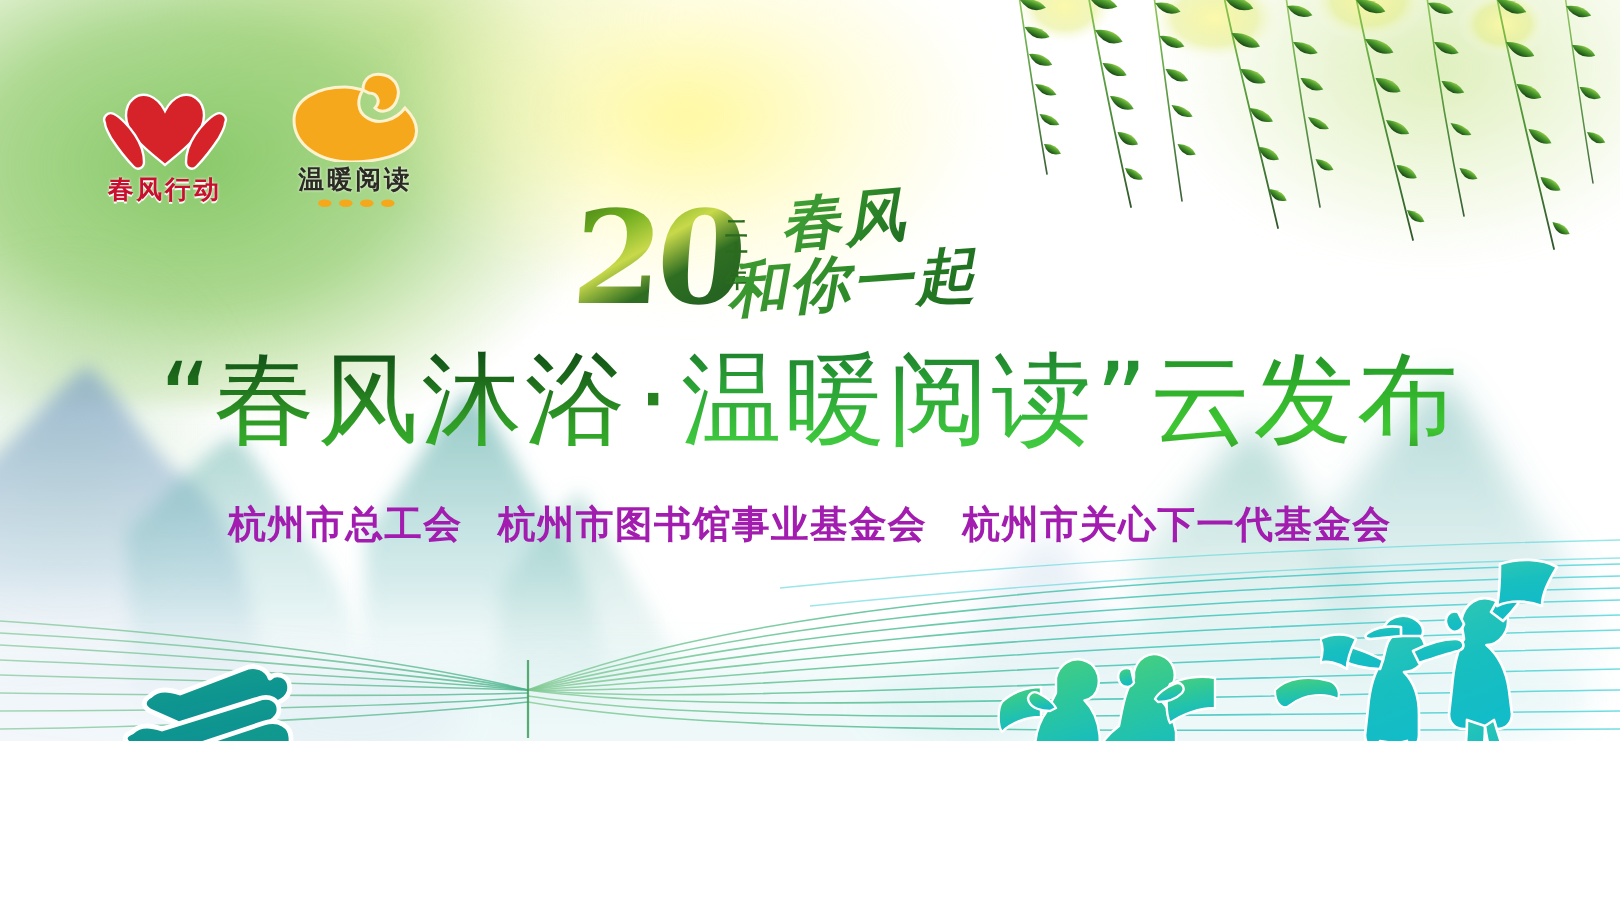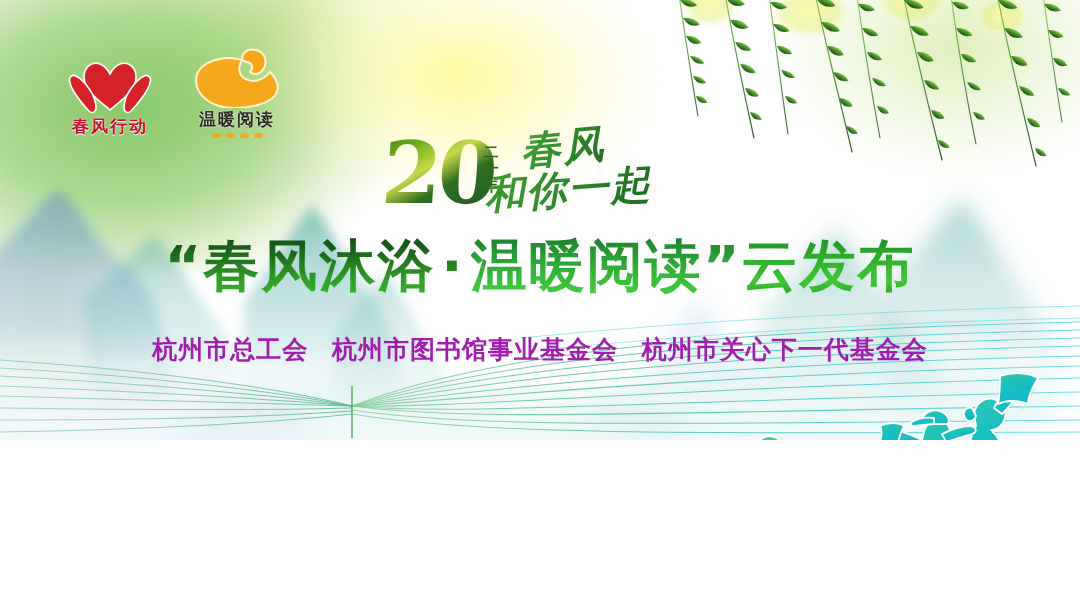--- a/index.html
+++ b/index.html
@@ -7,21 +7,21 @@
     padding: 0;
     background: #ffffff;
   }
   body {
     font-family: "DejaVu Sans", "Liberation Sans", sans-serif;
   }
 
   #poster {
     position: relative;
     width: 1080px;
-    height: 440px;
+    height: 494px;
     overflow: hidden;
     background: #ffffff;
   }
 
   
   .bg-layer {
     position: absolute;
     inset: 0;
     pointer-events: none;
   }
@@ -243,23 +243,23 @@
     transform: rotate(-4deg);
   }
 
   
   .title {
     position: absolute;
     left: 0;
     right: 0;
     top: 228px;
     text-align: center;
-    font-size: 56px;
+    font-size: 67px;
     line-height: 76px;
-    font-weight: 700;
+    font-weight: 400;
     letter-spacing: 2px;
     font-family: "DejaVu Sans", sans-serif;
     white-space: nowrap;
   }
   .title .seg {
     background: linear-gradient(180deg, #0d4a16 0%, #1d6b1b 34%, #2f9a26 68%, #37b52c 100%);
     -webkit-background-clip: text;
     background-clip: text;
     color: transparent;
   }

